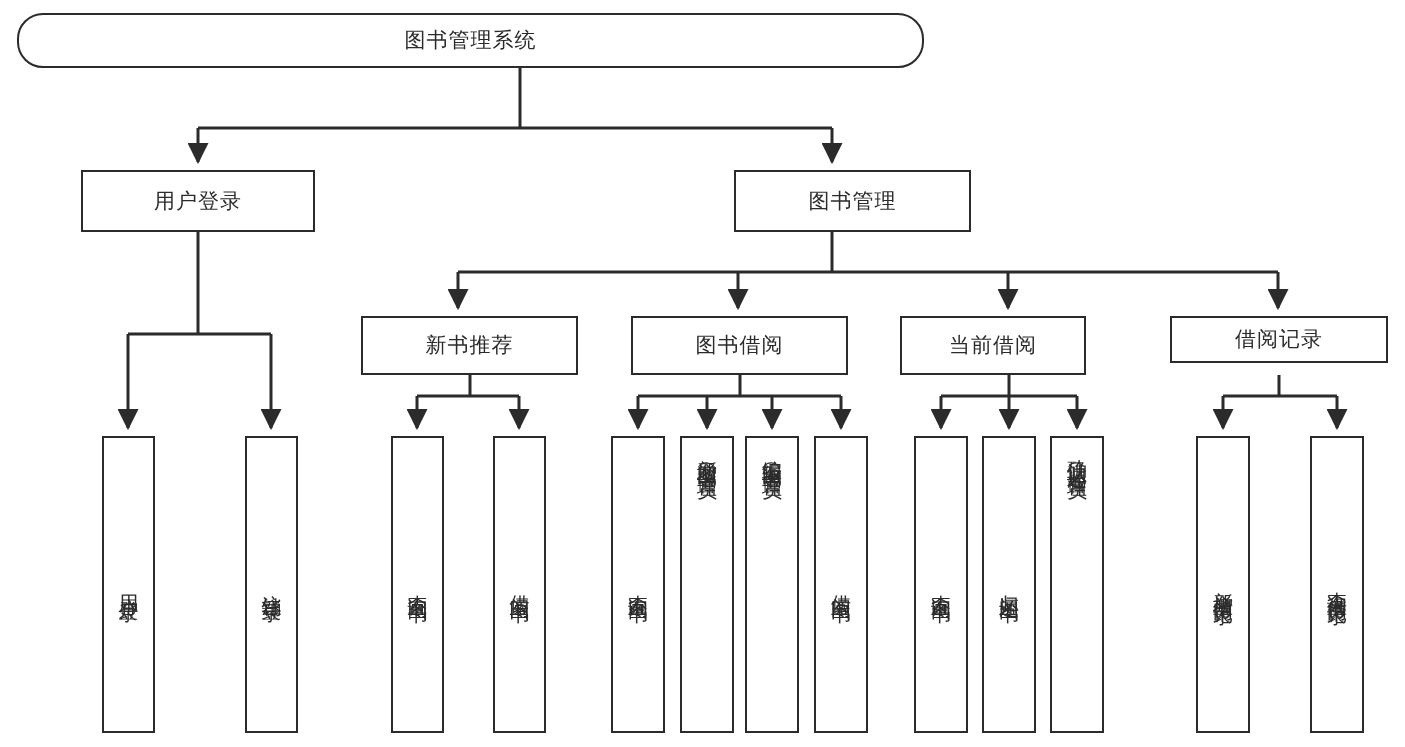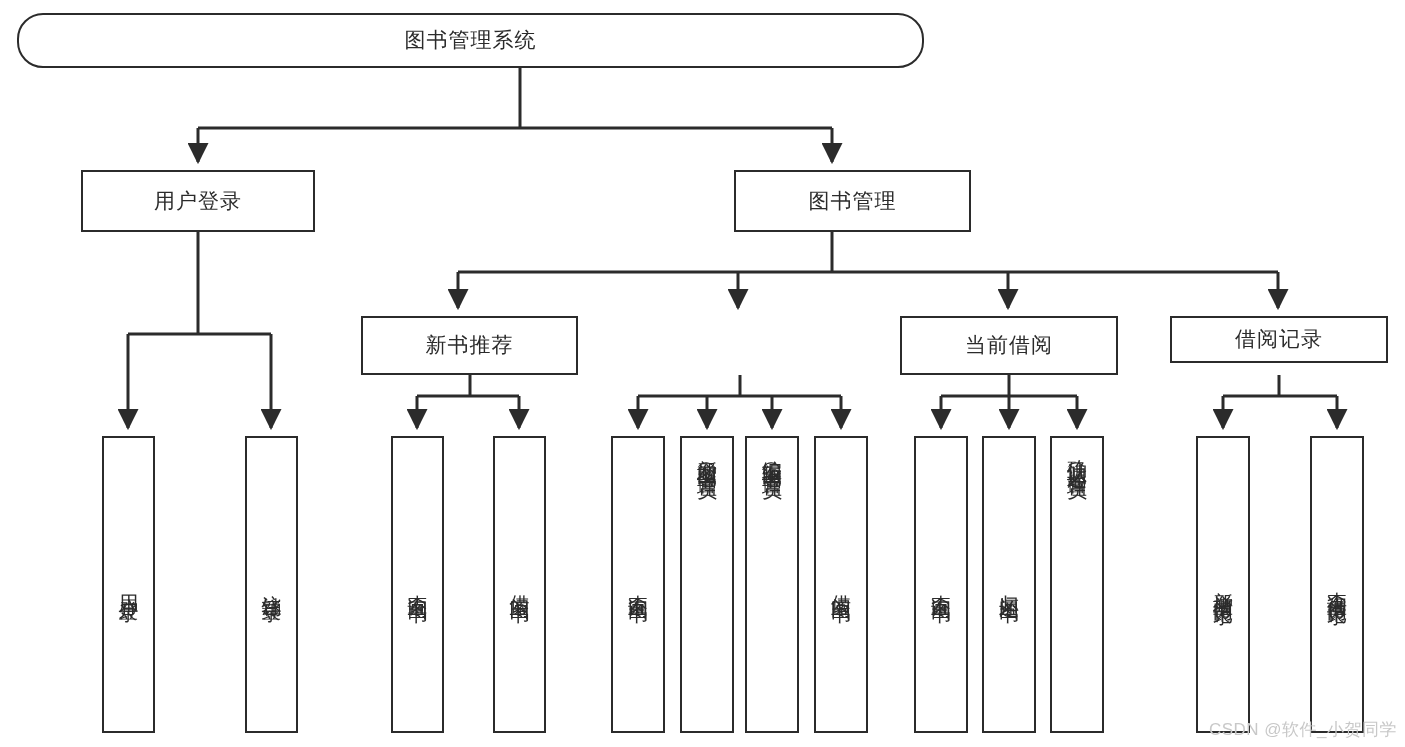--- a/index.html
+++ b/index.html
@@ -132,22 +132,25 @@
   </div>
 
   <div class="node-box" style="left:711px; top:170px; width:237px; height:62px;margin-left:23px;">
     <span class="node-label">图书管理</span>
   </div>
 
   <div class="node-box" style="left:361px; top:316px; width:217px; height:59px;">
     <span class="node-label">新书推荐</span>
   </div>
 
-
-  <div class="node-box" style="left:900px; top:316px; width:218px; height:59px;">
+  <div class="node-box" style="left:631px; top:316px; width:217px; height:59px;">
+    <span class="node-label">图书借阅</span>
+  </div>
+
+  <div class="node-box" style="left:900px; top:316px; width:186px; height:59px;">
     <span class="node-label">当前借阅</span>
   </div>
 
   <div class="node-box" style="left:1170px; top:316px; width:218px; height:47px;">
     <span class="node-label">借阅记录</span>
   </div>
 
   <div class="node-box vertical center-v" style="left:102px; top:436px; width:53px; height:297px;">
     <span class="node-label">用户登录</span>
   </div>
@@ -193,15 +196,14 @@
   </div>
 
   <div class="node-box vertical center-v" style="left:1196px; top:436px; width:54px; height:297px;">
     <span class="node-label">新增借阅记录</span>
   </div>
 
   <div class="node-box vertical center-v" style="left:1310px; top:436px; width:54px; height:297px;">
     <span class="node-label">查询借阅记录</span>
   </div>
 
-  <div class="watermark">CSDN @软件_小贺同学</div>
 
 </div>
 
 </body></html>

